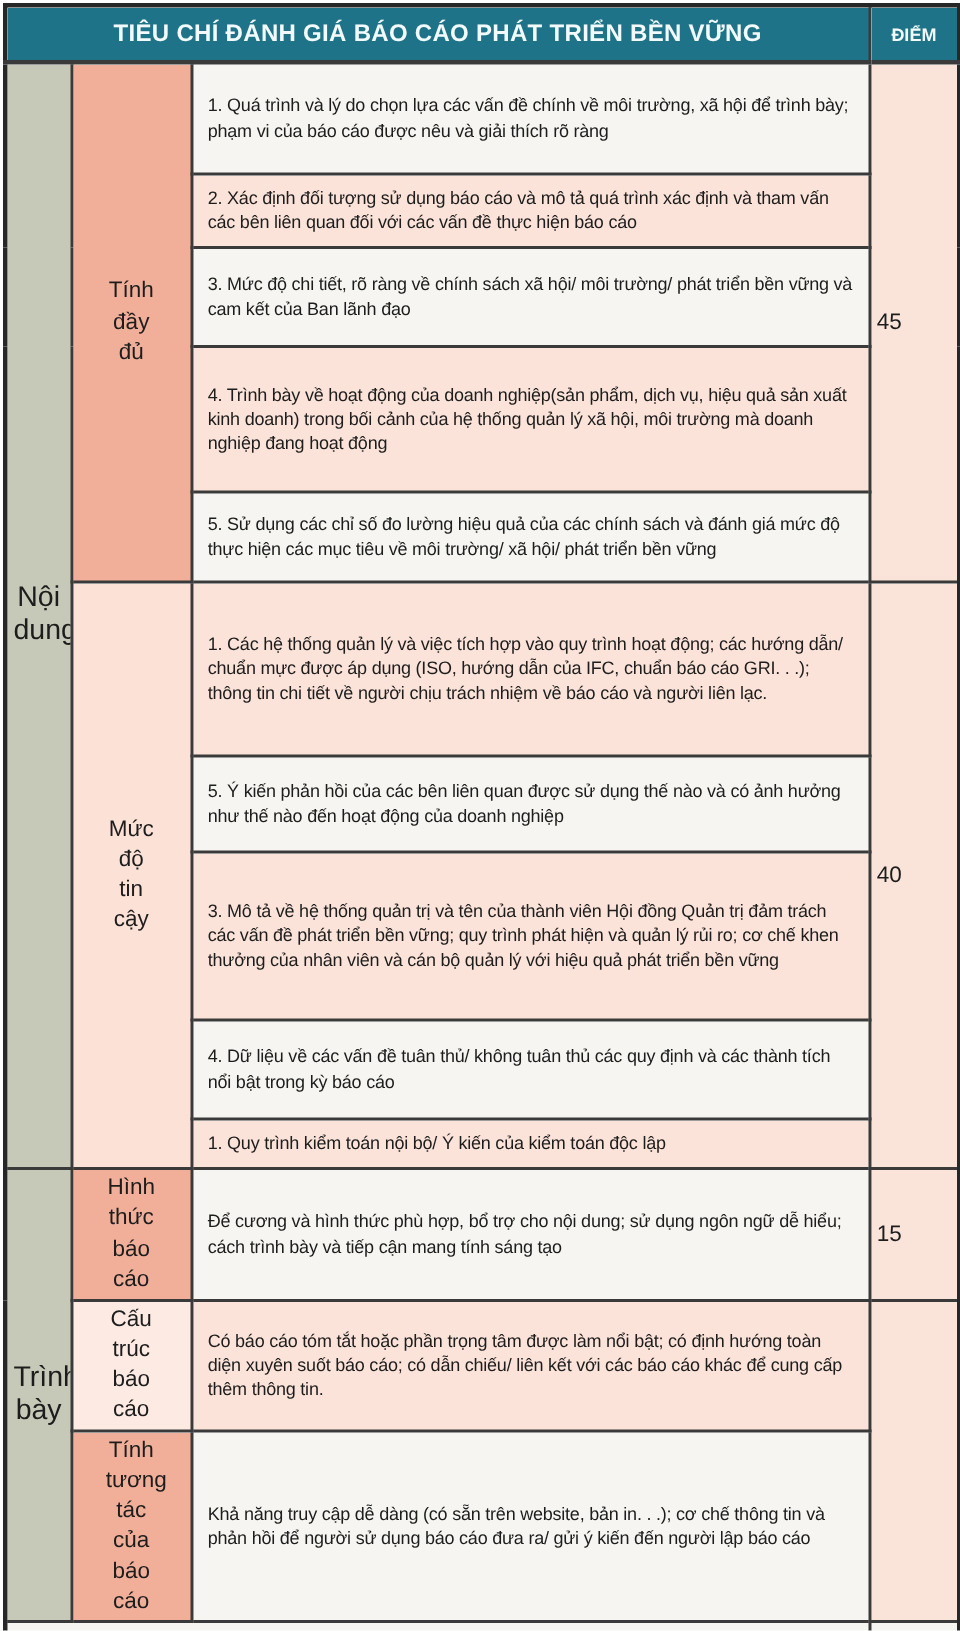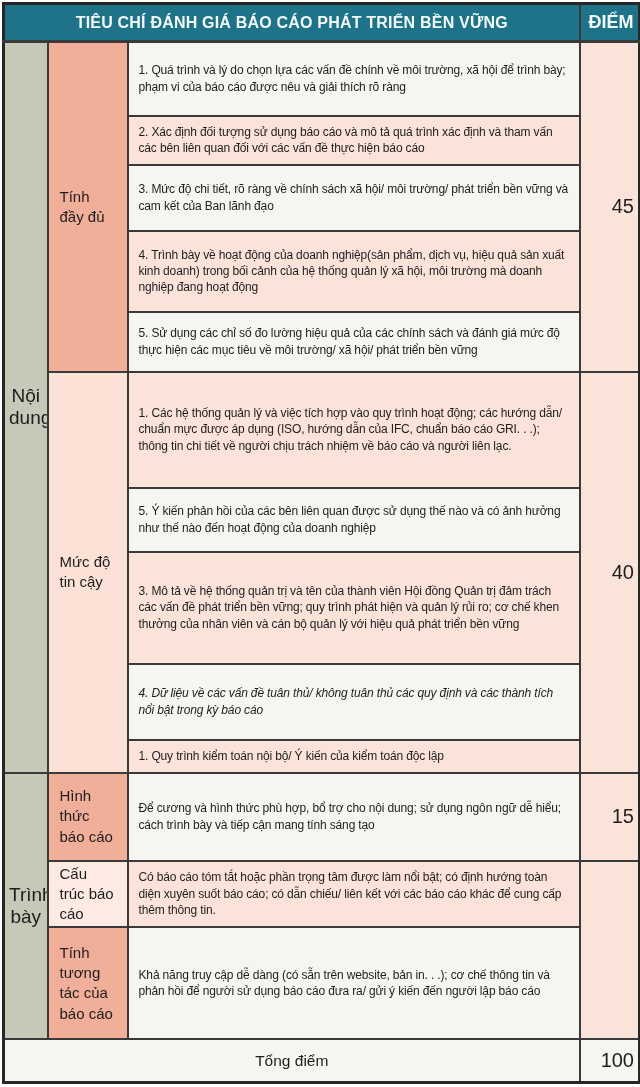--- a/index.html
+++ b/index.html
@@ -41,72 +41,72 @@
     color:var(--header-text);
     font-size:16px;
     font-weight:bold;
     letter-spacing:.2px;
     text-align:center;
     border-bottom-width:3px;
   }
   th.points-header{
     background:var(--teal);
     color:var(--header-text);
-    font-size:18px;
+    font-size:12px;
     font-weight:bold;
     text-align:center;
     border-bottom-width:3px;
   }
   td.group{
     background:var(--graygreen);
     text-align:center;
     font-size:19px;
     padding:2px 4px;
   }
   td.label{
-    text-align:left;
+    text-align:center;
     font-size:15px;
-    padding:2px 11px;
+    padding:2px 22px;
     line-height:1.35;
   }
   td.label.salmon{background:var(--salmon);}
   td.label.pinklabel{background:var(--pink-label);margin-left:45px;}
   td.label.pinklabel-light{background:var(--pink-label-light);}
   td.crit{
     font-size:12px;
     line-height:1.36;
     letter-spacing:-0.15px;
     padding:4px 10px;
     text-align:left;
   }
   td.bg-w{background:var(--row-white);}
   td.bg-p{background:var(--row-pink);}
   td.points{
     background:var(--points-pink);
-    text-align:right;
-    font-size:20px;
+    text-align:left;
+    font-size:15px;
     padding:2px 4px;
   }
   td.points.white{background:var(--row-white);}
   td.footer-label{
     background:var(--row-white);
     text-align:center;
     font-size:15.5px;
   }
   
   tr.rh   {height:38px;}
   tr.r1   {height:74px;}
   tr.r2   {height:49px;}
   tr.r3   {height:66px;}
-  tr.r4   {height:81px;}
+  tr.r4   {height:97px;}
   tr.r5   {height:60px;}
   tr.r6   {height:116px;}
   tr.r7   {height:64px;}
   tr.r8   {height:112px;}
-  tr.r9   {height:76px;font-style:italic;}
+  tr.r9   {height:66px;}
   tr.r10  {height:33px;}
   tr.r11  {height:88px;}
   tr.r12  {height:65px;}
   tr.r13  {height:112px;}
   tr.r14  {height:43px;}
 </style>
 </head>
 <body>
 
 <table class="criteria">

